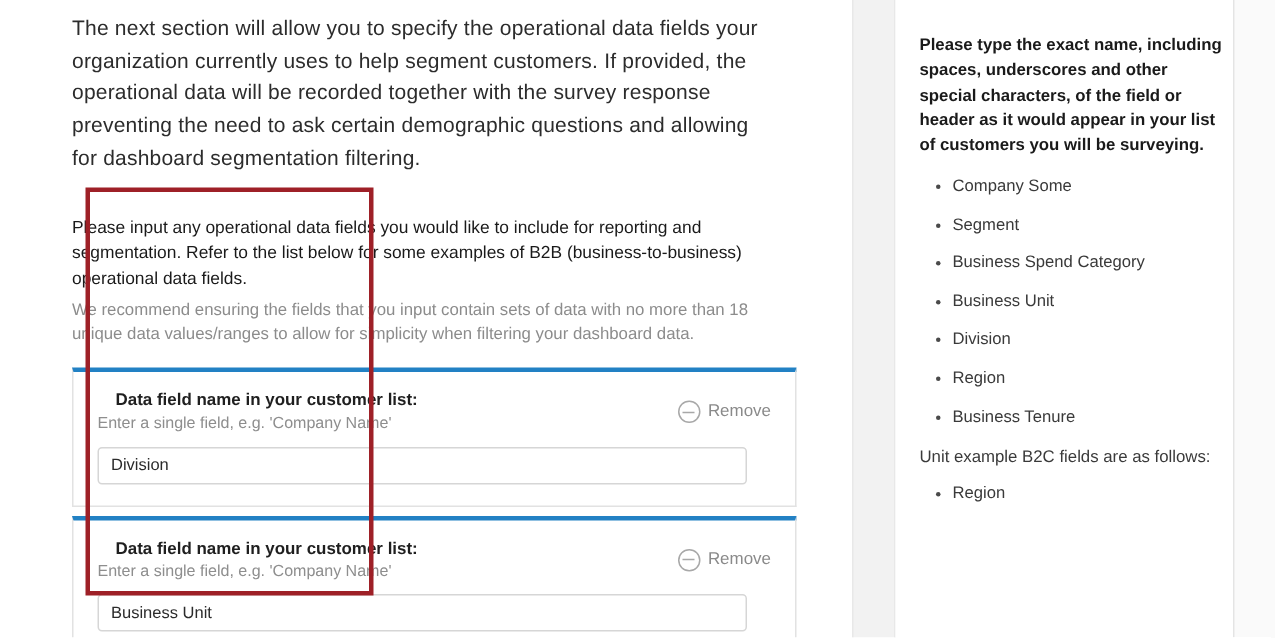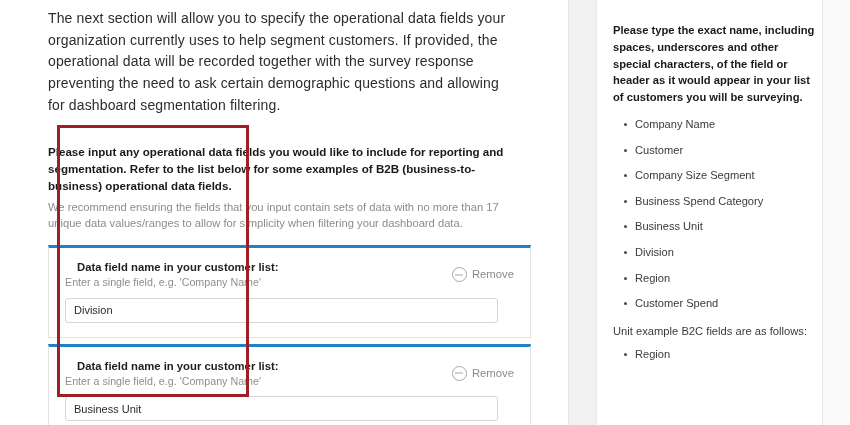--- a/index.html
+++ b/index.html
@@ -41,21 +41,21 @@
     font-size: 14px;
     line-height: 1.55;
     color: #2c2c2c;
     margin: 0 0 28px 0;
     max-width: 468px;
     letter-spacing: .01em;
   }
   .prompt-bold {
     font-size: 11.6px;
     line-height: 1.45;
-    font-weight: bold;
+    font-weight: normal;
     color: #1a1a1a;
     margin: 0 0 4px 0;
     max-width: 478px;
   }
   .prompt-sub {
     font-size: 11.2px;
     line-height: 1.45;
     color: #8c8c8c;
     margin: 0 0 14px 0;
     max-width: 482px;
@@ -230,21 +230,21 @@
 
 <div class="page">
 
   <div class="main-col">
     <div class="main-inner">
 
       <p class="intro-para">The next section will allow you to specify the operational data fields your organization currently uses to help segment customers. If provided, the operational data will be recorded together with the survey response preventing the need to ask certain demographic questions and allowing for dashboard segmentation filtering.</p>
 
       <p class="prompt-bold">Please input any operational data fields you would like to include for reporting and segmentation. Refer to the list below for some examples of B2B (business-to-business) operational data fields.</p>
 
-      <p class="prompt-sub">We recommend ensuring the fields that you input contain sets of data with no more than 17 unique data values/ranges to allow for simplicity when filtering your dashboard data.</p>
+      <p class="prompt-sub">We recommend ensuring the fields that you input contain sets of data with no more than 18 unique data values/ranges to allow for simplicity when filtering your dashboard data.</p>
 
       <div class="cards-wrap">
 
         <div class="field-card">
           <div class="remove-btn">
             <span class="remove-icon"></span>
             <span class="remove-text">Remove</span>
           </div>
           <div class="card-label">Data field name in your customer list:</div>
           <div class="card-hint">Enter a single field, e.g. 'Company Name'</div>
@@ -280,28 +280,27 @@
   <div class="gutter"></div>
 
   <div class="help-col">
     <div class="help-scroll-pad"></div>
     <div class="help-inner">
 
       <p class="help-heading">Please type the exact name, including spaces, underscores and other special characters, of the field or header as it would appear in your list of customers you will be surveying.</p>
 
 
       <ul class="help-list">
-        <li>Company Name</li>
-        <li>Customer</li>
-        <li>Company Size Segment</li>
+        <li>Company Some</li>
+        <li>Segment</li>
         <li>Business Spend Category</li>
         <li>Business Unit</li>
         <li>Division</li>
         <li>Region</li>
-        <li>Customer Spend</li>
+        <li>Business Tenure</li>
       </ul>
 
       <p class="help-subheading">Unit example B2C fields are as follows:</p>
 
       <ul class="help-list">
         <li>Region</li>
 
       </ul>
 
     </div>

